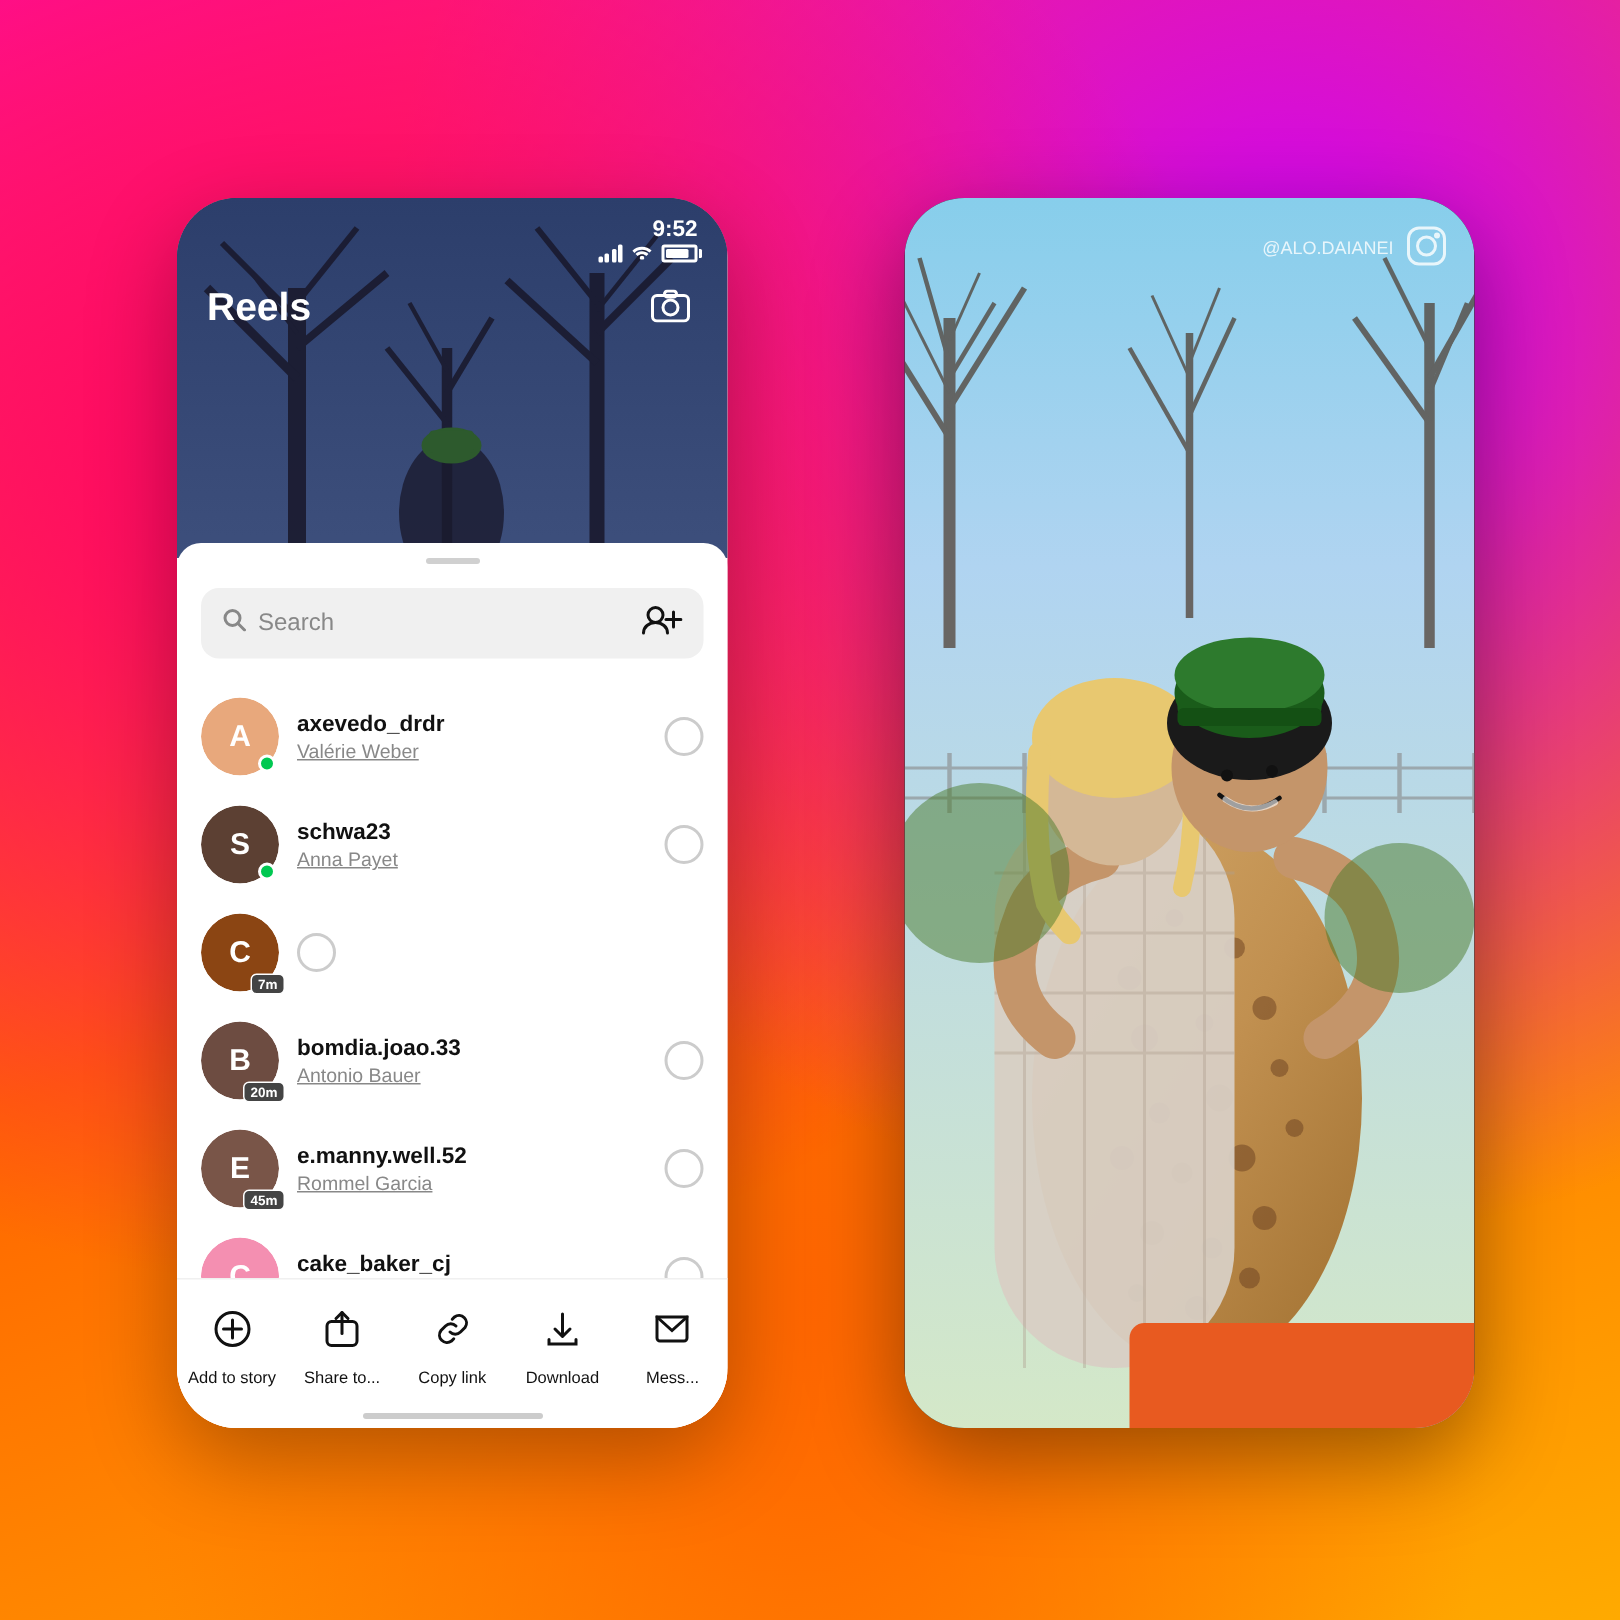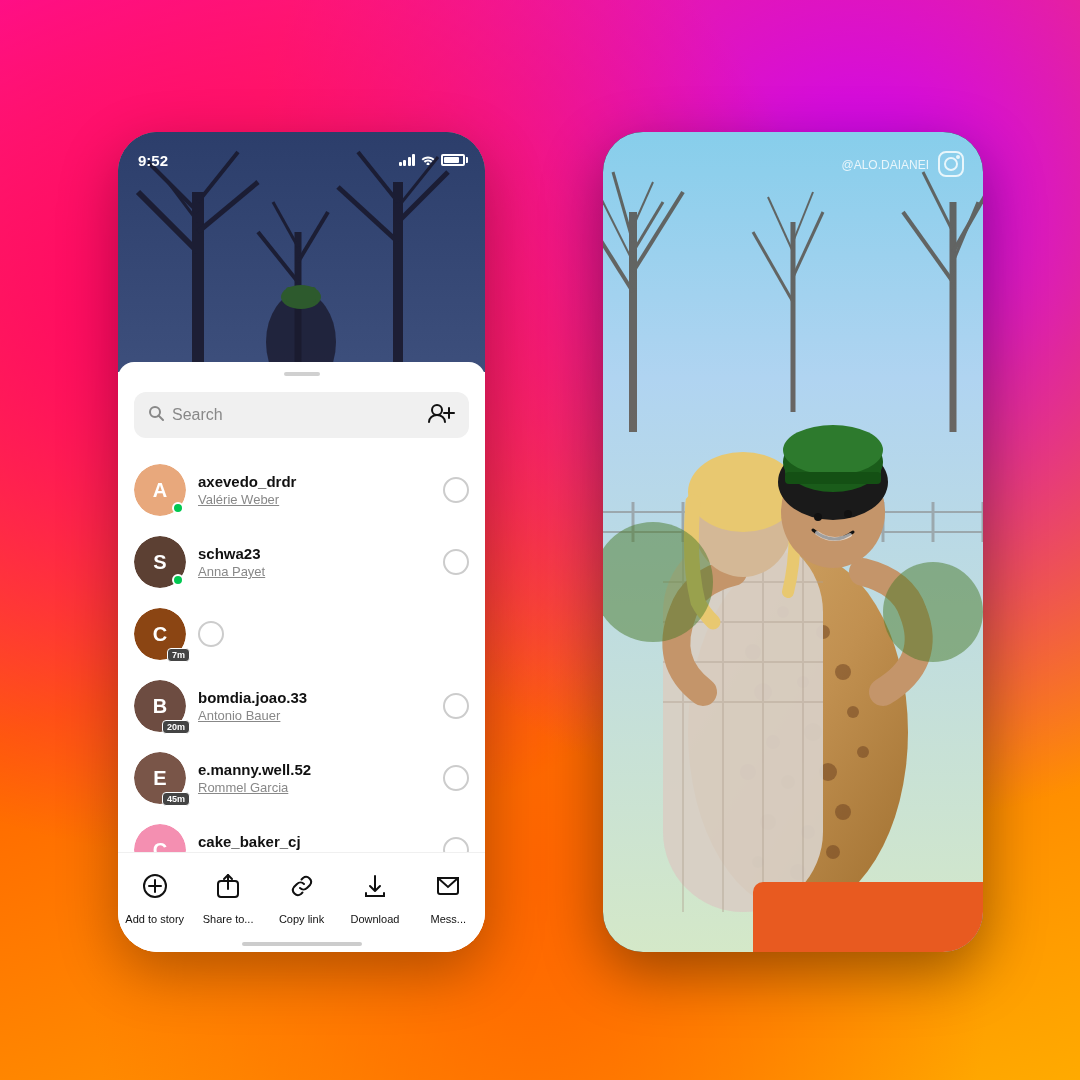--- a/index.html
+++ b/index.html
@@ -44,24 +44,25 @@
 
     
     .status-bar {
       position: absolute;
       top: 0;
       left: 0;
       right: 0;
       height: 44px;
       background: transparent;
       display: flex;
-      align-items: center;
+      align-items: flex-end;
       justify-content: space-between;
       padding: 12px 20px 0;
       z-index: 10;
+      flex-direction: column;
     }
 
     .status-time {
       font-size: 15px;
       font-weight: 600;
       color: #fff;
     }
 
     .status-icons {
       display: flex;
@@ -459,20 +460,30 @@
               <path d="M8 6.5C6.3 6.5 4.8 7.2 3.7 8.3l1.4 1.4C6 8.8 6.9 8.5 8 8.5s2 .3 2.9 1.2l1.4-1.4C11.2 7.2 9.7 6.5 8 6.5z"></path>
               <path d="M8 3.5c-2.5 0-4.8 1-6.4 2.7l1.4 1.4C4.2 6.2 6 5.5 8 5.5s3.8.7 5 1.9l1.4-1.4C12.8 4.5 10.5 3.5 8 3.5z"></path>
             </svg>
           </span>
           <div class="battery-icon">
             <div class="battery-fill"></div>
           </div>
         </div>
       </div>
 
+      <div class="reels-header">
+        <span class="reels-title">Reels</span>
+        <div class="camera-btn">
+          <svg width="26" height="22" viewBox="0 0 26 22" fill="white">
+            <rect x="1" y="4" width="24" height="17" rx="3" stroke="white" stroke-width="2" fill="none"></rect>
+            <circle cx="13" cy="12" r="5" stroke="white" stroke-width="2" fill="none"></circle>
+            <rect x="9" y="1" width="8" height="4" rx="2" stroke="white" stroke-width="2" fill="none"></rect>
+          </svg>
+        </div>
+      </div>
 
       <div class="bottom-sheet">
         <div class="drag-handle"></div>
 
         <div class="search-bar" style="position:relative;">
           <span class="search-icon-wrap">
             <svg width="16" height="16" viewBox="0 0 16 16" fill="#888">
               <circle cx="7" cy="7" r="5" stroke="#888" stroke-width="2" fill="none"></circle>
               <line x1="10.5" y1="10.5" x2="15" y2="15" stroke="#888" stroke-width="2" stroke-linecap="round"></line>
             </svg>

